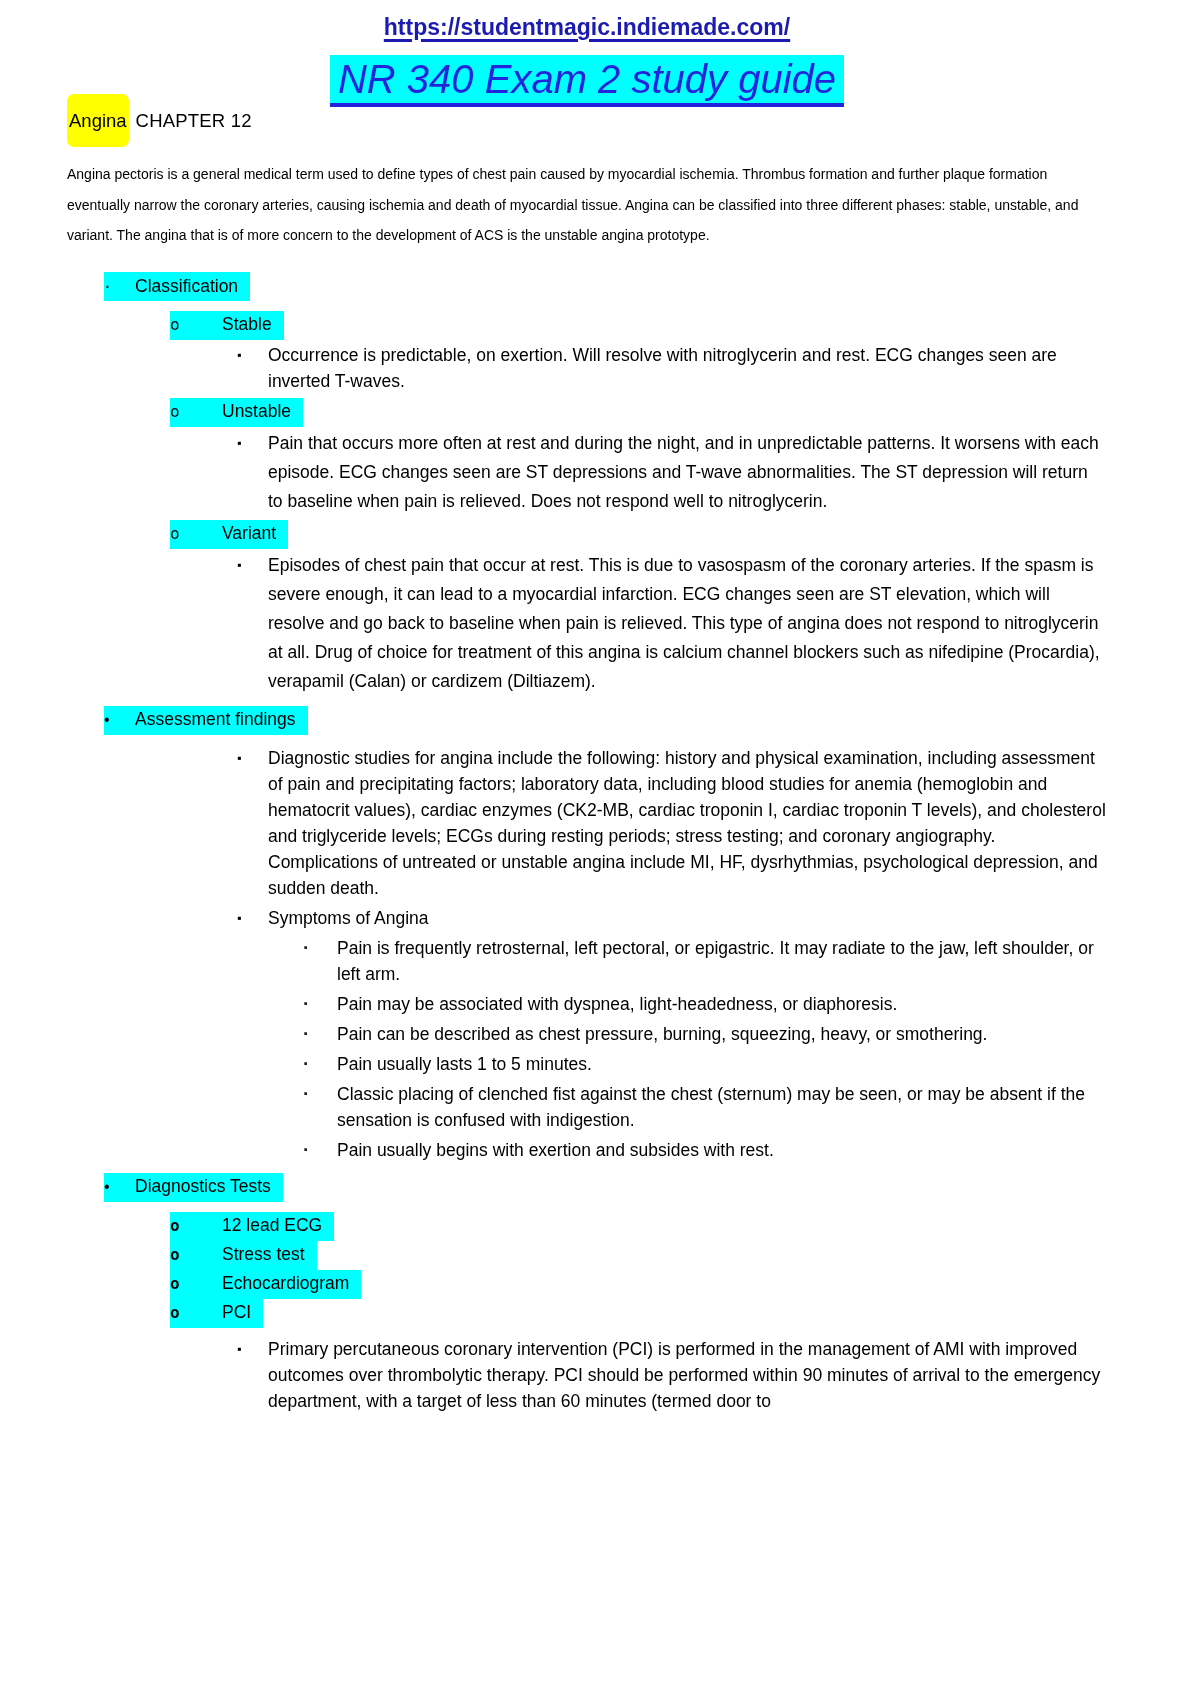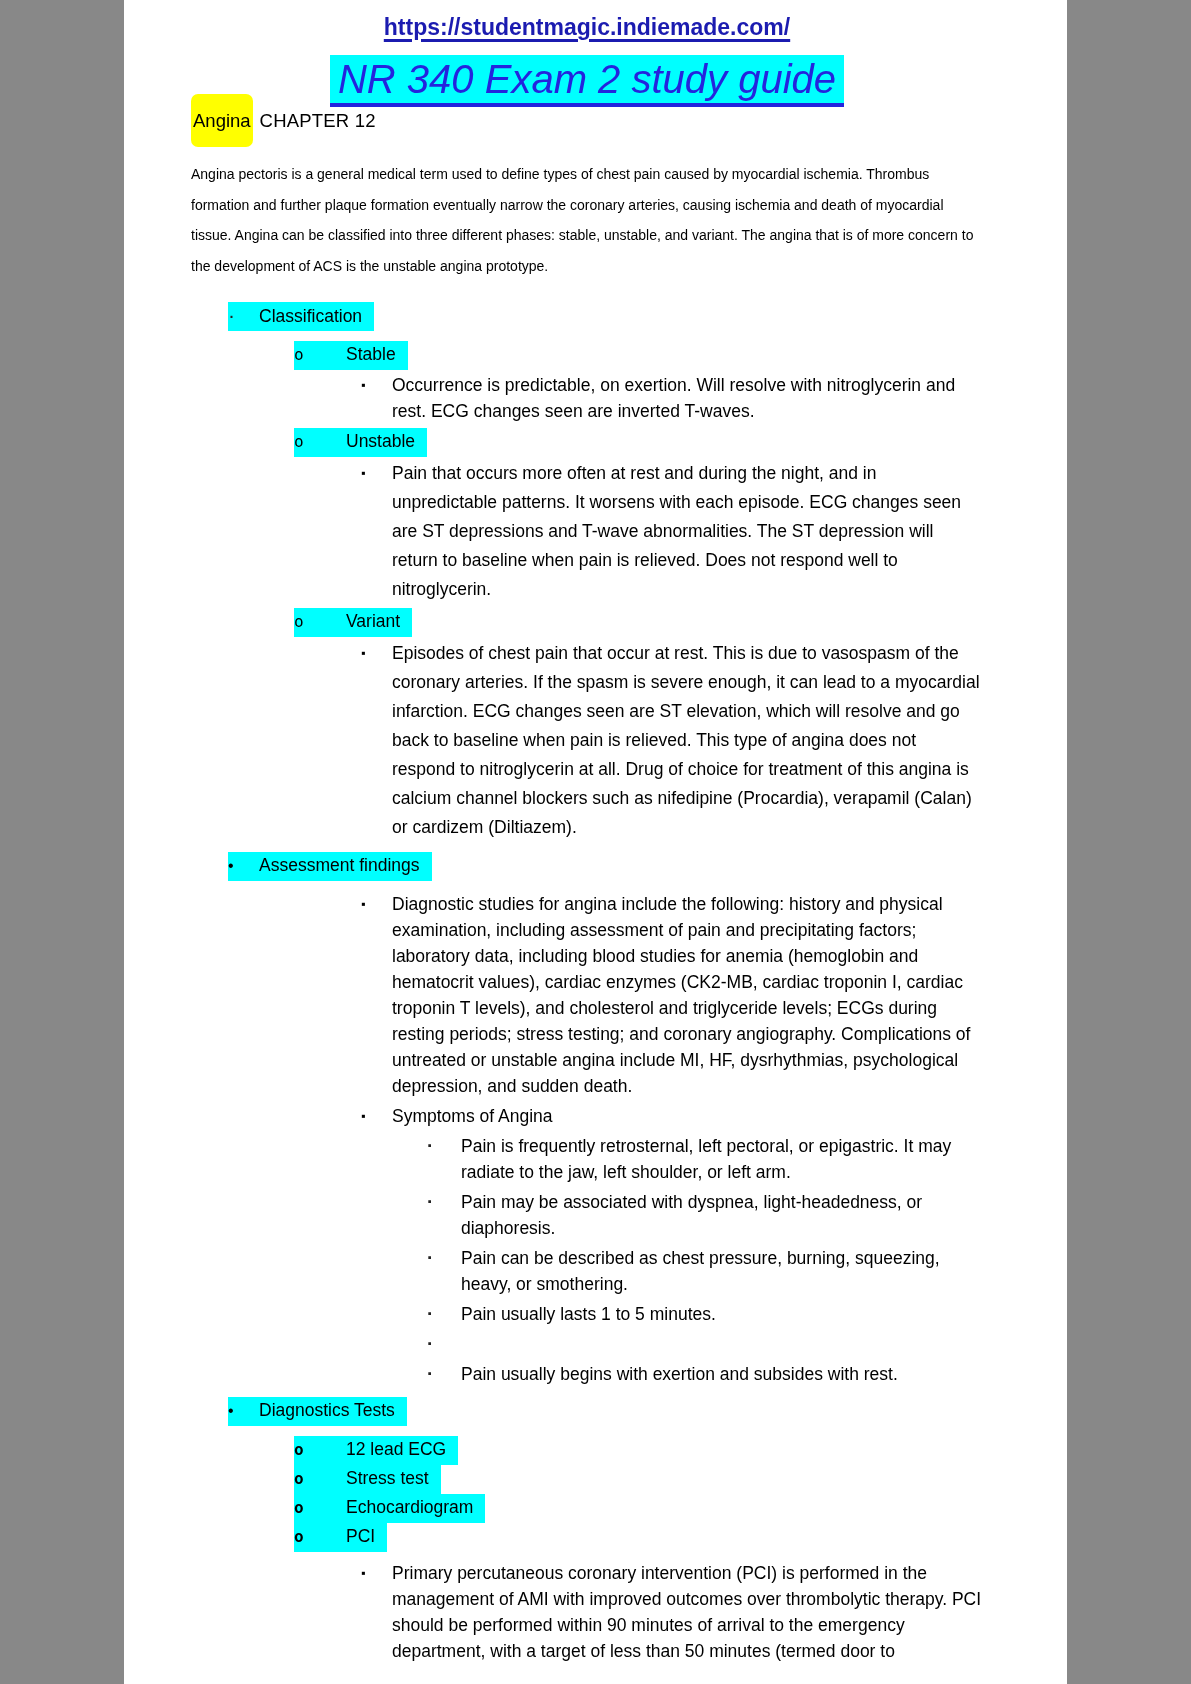--- a/index.html
+++ b/index.html
@@ -7,21 +7,21 @@
     --highlight-yellow:#ffff00;
     --title-blue:#2424dd;
     --link-navy:#1b1bb0;
     --ink:#000000;
     --paper:#ffffff;
   }
   *{margin:0;padding:0;box-sizing:border-box;}
   html,body{background:#888;}
   body{font-family:"Liberation Sans",sans-serif;}
   .page{
-    width:943px;height:1684px;background:var(--paper);color:var(--ink);
+    width:1191px;height:1684px;background:var(--paper);color:var(--ink);
     margin:0 auto;position:relative;overflow:hidden;
     padding:14px 84px 0 67px;
   }
   
   .url-line{text-align:center;margin-bottom:14px;}
   .url-link{
     color:var(--link-navy);font-size:23px;font-weight:700;
     text-decoration:underline;text-decoration-thickness:2.5px;text-underline-offset:4px;
     cursor:pointer;
   }
@@ -146,20 +146,21 @@
     <div class="text">Pain can be described as chest pressure, burning, squeezing, heavy, or smothering.</div>
   </div>
 
   <div class="row l4 prow">
     <span class="marker mk-tick">·</span>
     <div class="text">Pain usually lasts 1 to 5 minutes.</div>
   </div>
 
   <div class="row l4 prow">
     <span class="marker mk-tick">·</span>
+    <div class="text">Classic placing of clenched fist against the chest (sternum) may be seen, or may be absent if the sensation is confused with indigestion.</div>
   </div>
 
   <div class="row l4 prow">
     <span class="marker mk-tick">·</span>
     <div class="text">Pain usually begins with exertion and subsides with rest.</div>
   </div>
 
   <div class="row l1 hrow">
     <span class="hl-wrap"><span class="marker mk-disc">•</span><span class="label">Diagnostics Tests</span></span>
   </div>
@@ -175,16 +176,16 @@
   <div class="row l2 hrow tight">
     <span class="hl-wrap"><span class="marker mk-o-b">o</span><span class="label">Echocardiogram</span></span>
   </div>
 
   <div class="row l2 hrow tight">
     <span class="hl-wrap"><span class="marker mk-o-b">o</span><span class="label">PCI</span></span>
   </div>
 
   <div class="row l3 prow" style="margin-top:8px">
     <span class="marker mk-sq">▪</span>
-    <div class="text">Primary percutaneous coronary intervention (PCI) is performed in the management of AMI with improved outcomes over thrombolytic therapy. PCI should be performed within 90 minutes of arrival to the emergency department, with a target of less than 50 minutes (termed door to</div>
+    <div class="text">Primary percutaneous coronary intervention (PCI) is performed in the management of AMI with improved outcomes over thrombolytic therapy. PCI should be performed within 90 minutes of arrival to the emergency department, with a target of less than 60 minutes (termed door to</div>
   </div>
 
 </div>
 
 </body></html>

